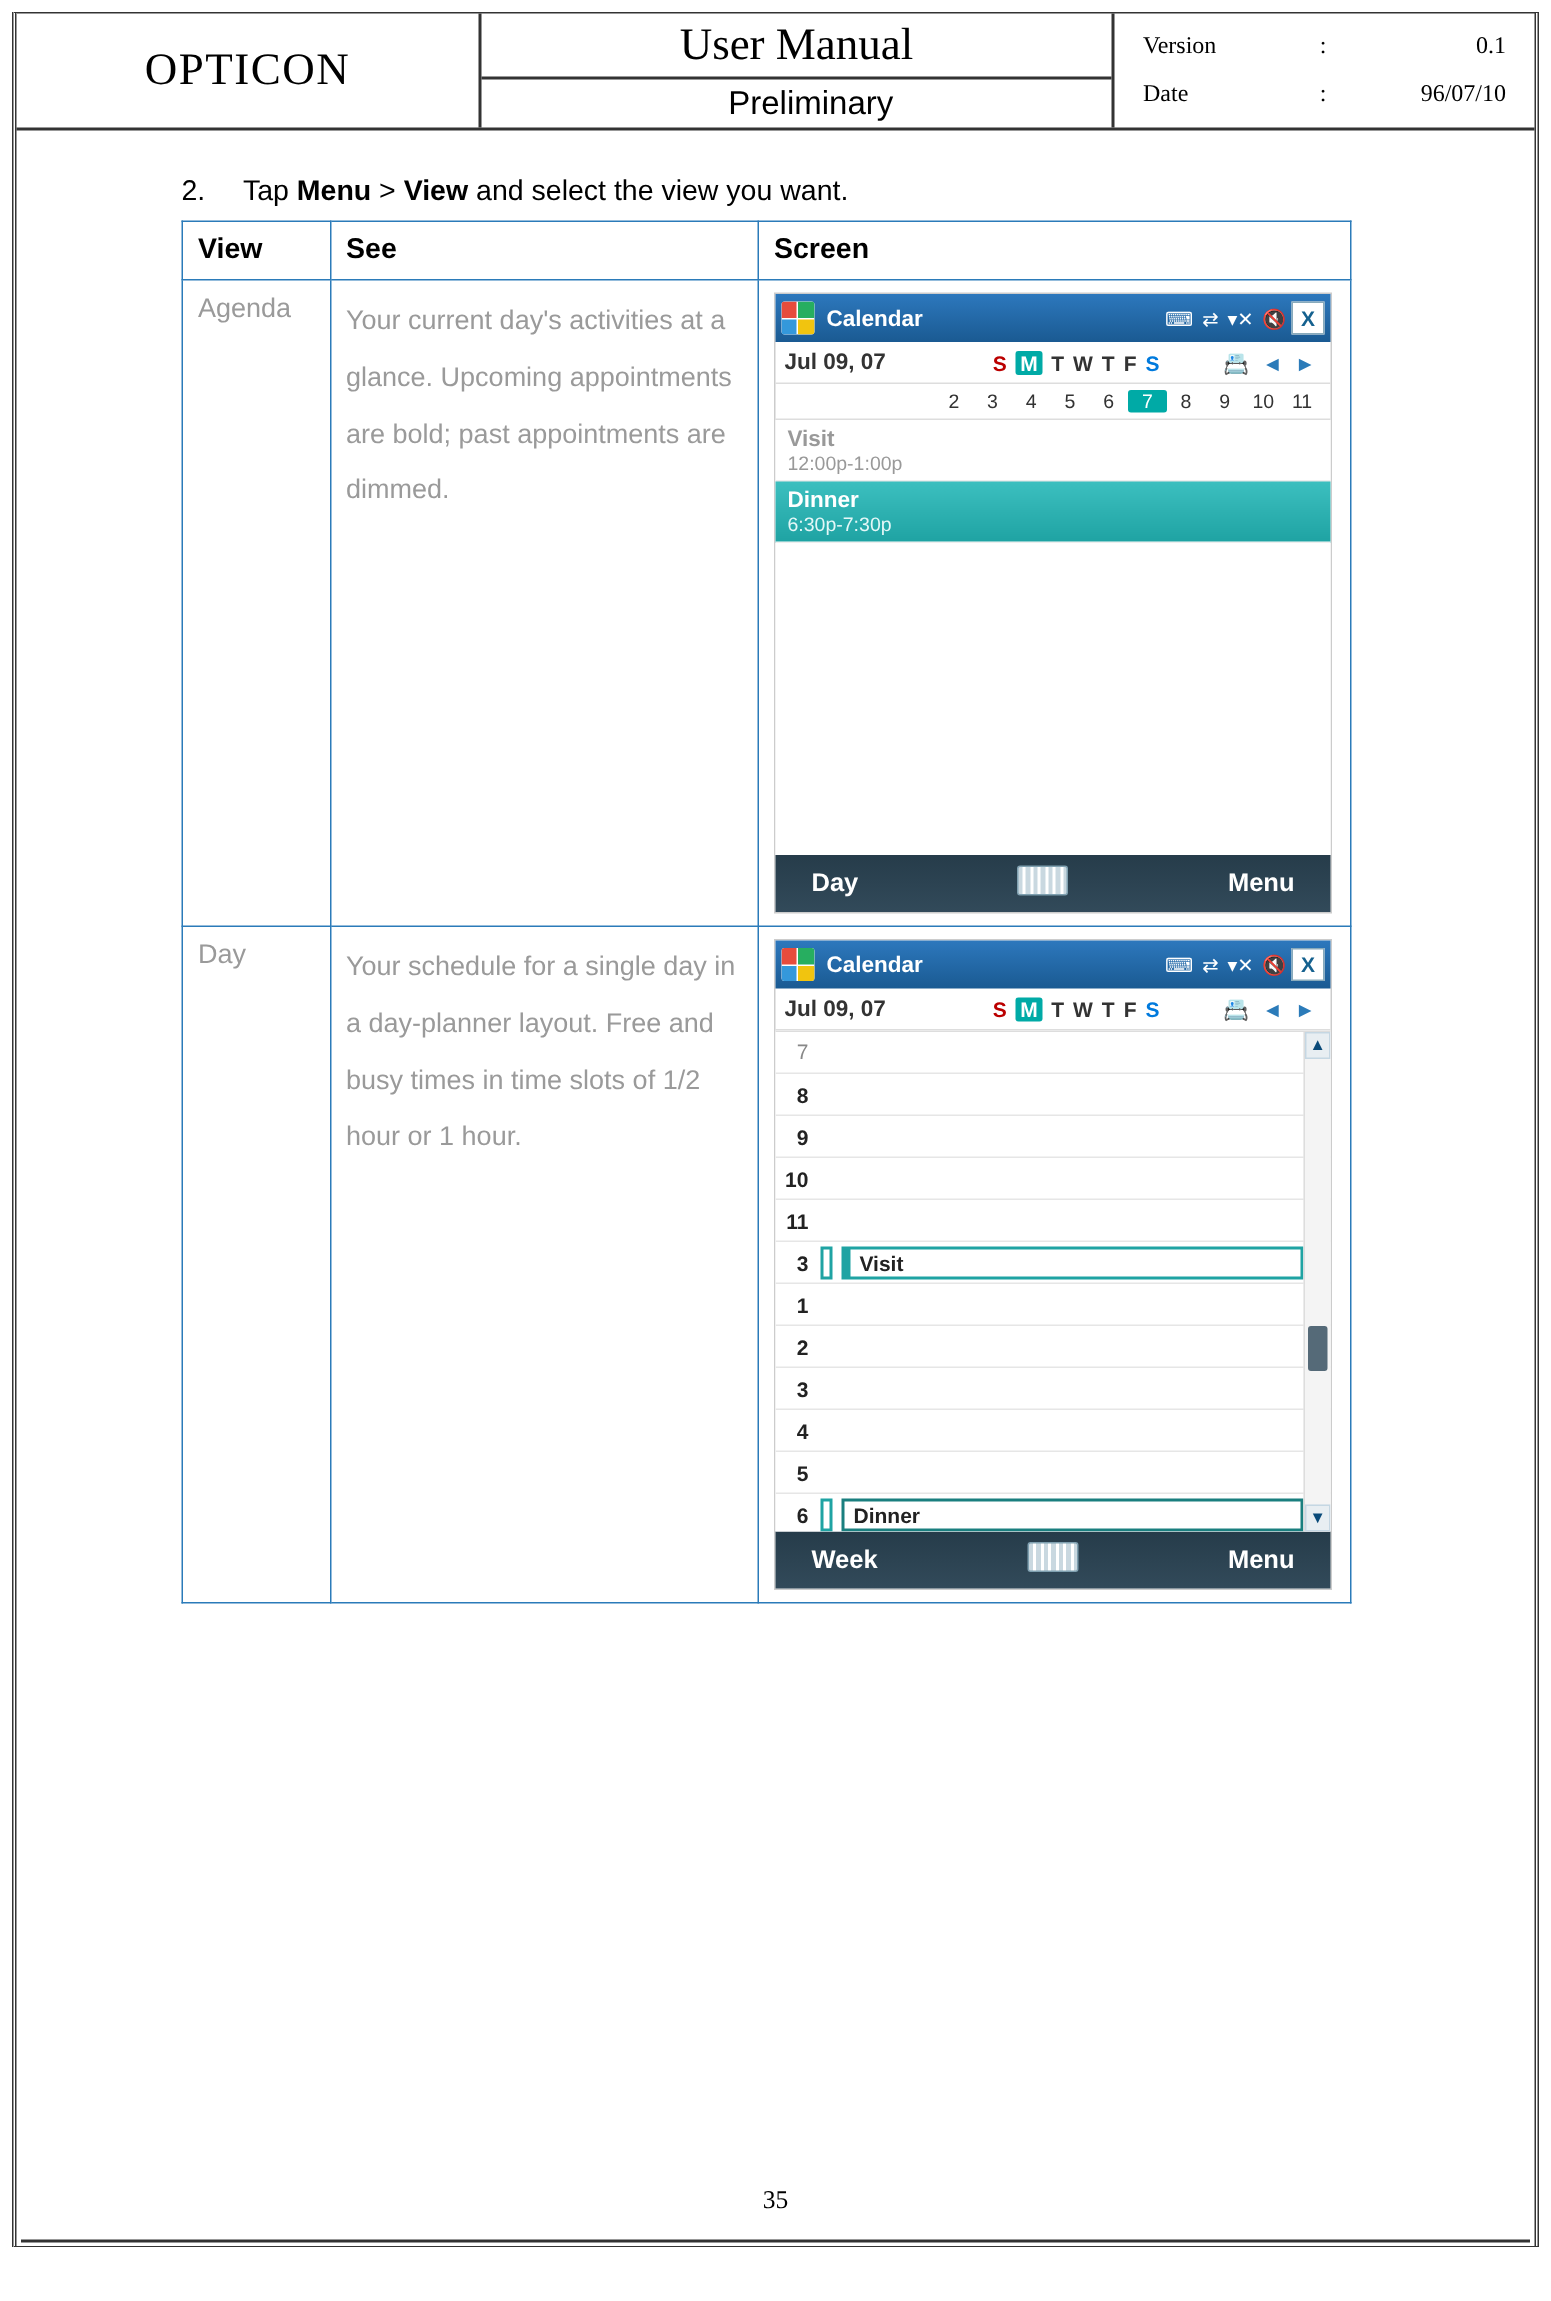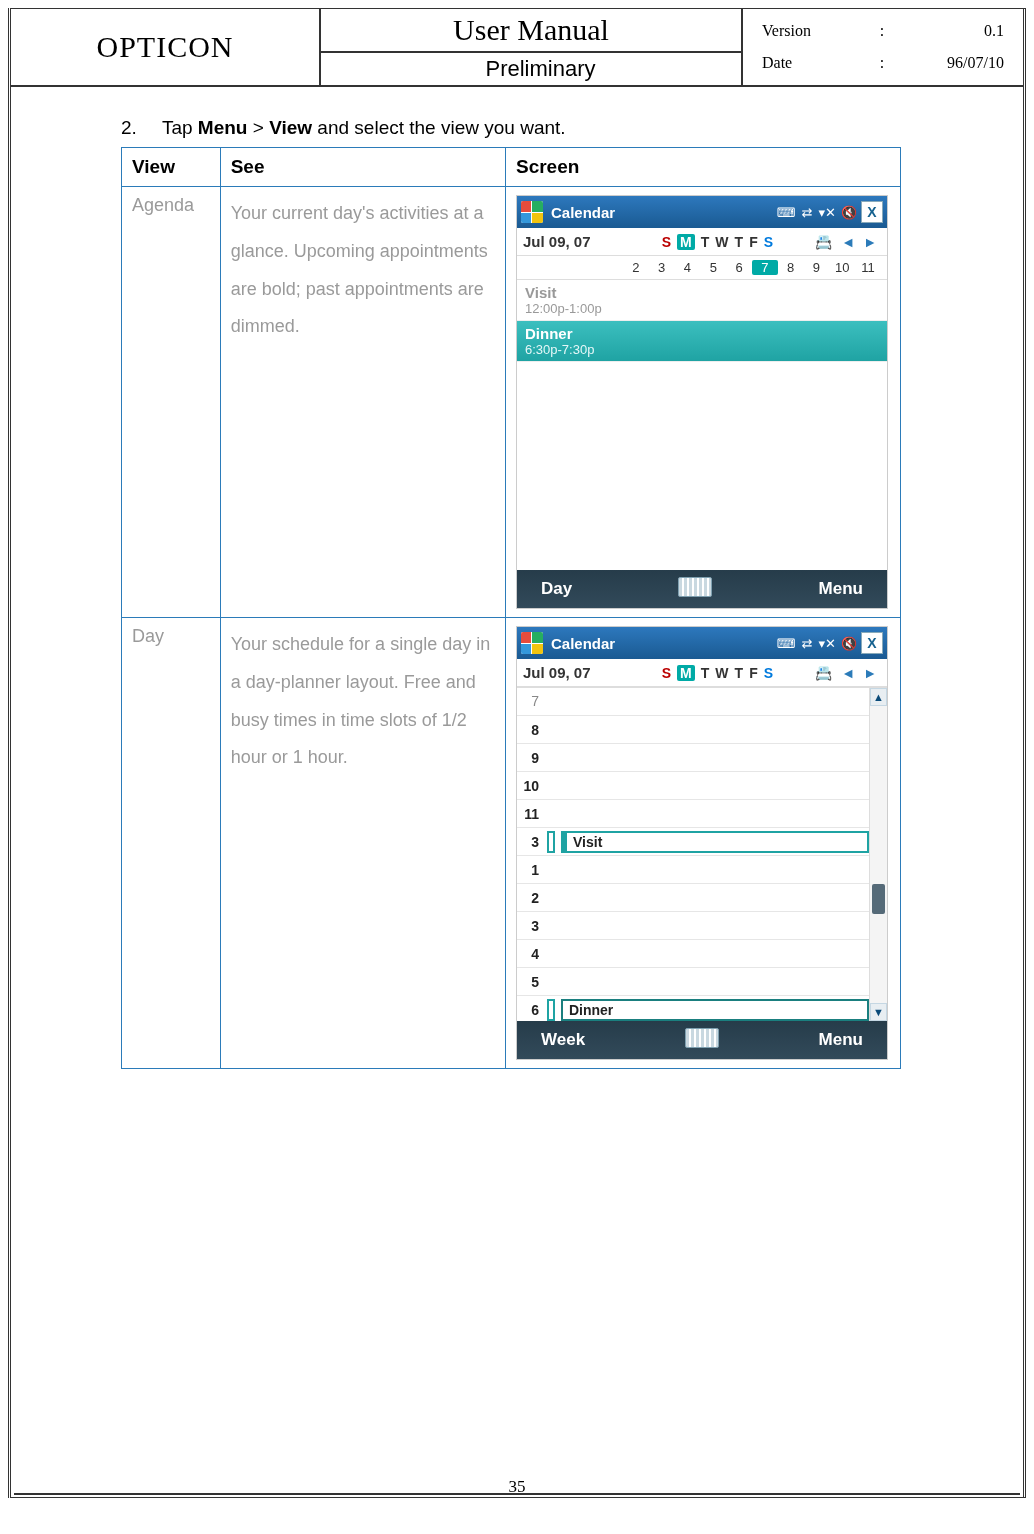--- a/index.html
+++ b/index.html
@@ -194,21 +194,21 @@
   .event-slim { width:8px; height:22px; border:2px solid #1fa3a3; margin-left:4px;}
   .scrollbar {
     position:absolute; right:0; top:0; bottom:0; width:18px;
     display:flex; flex-direction:column; background:#f4f4f4; border-left:1px solid #ddd;
   }
   .sb-btn{height:18px;display:flex;align-items:center;justify-content:center;font-size:11px;color:#094a79;background:#e8eef2;border:1px solid #c5d7e3;}
   .sb-track{flex:1; position:relative;}
   .sb-thumb{position:absolute; left:2px; right:2px; top:60%; height:30px; background:#556a78; border-radius:2px;}
 
   .page-number {
-    position:absolute; bottom:0; left:0; right:0;
+    position:absolute; bottom:20px; left:0; right:0;
     text-align:center; font-size:17px; font-family:"Times New Roman",serif;
   }
   .bottom-rule { position:absolute; bottom:2px; left:3px; right:3px; border-top:2px solid #333;}
 </style>
 </head>
 <body>
 
 <div class="page">
 
   <div class="doc-header">

